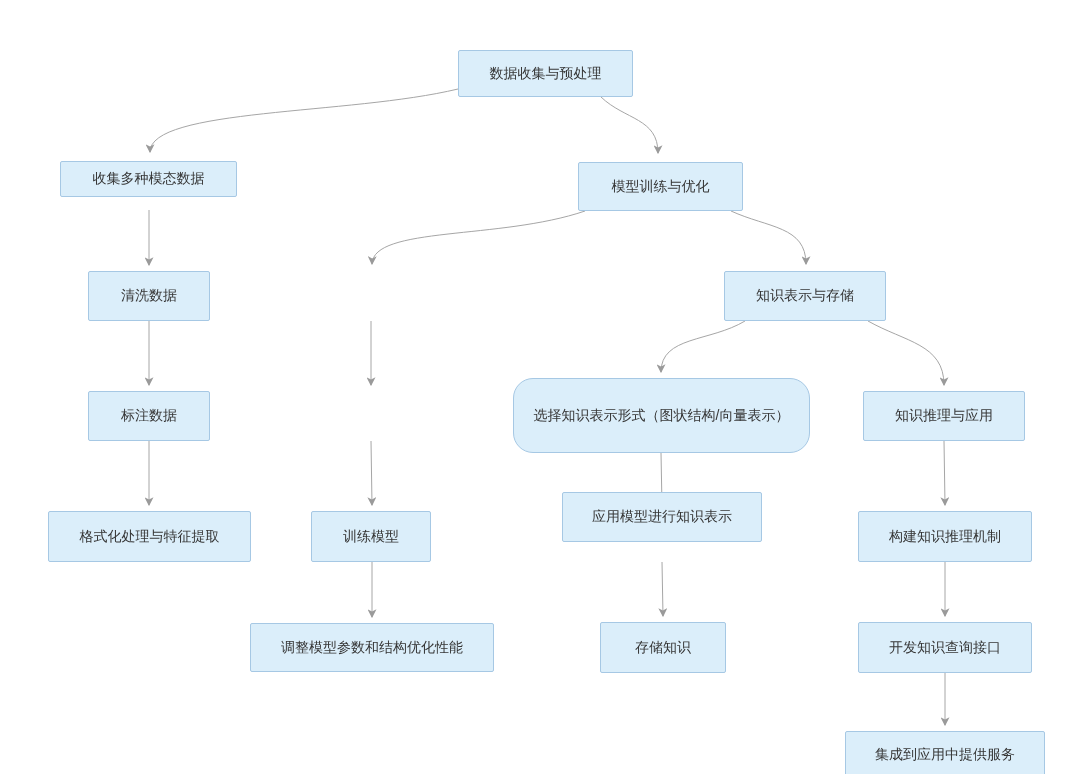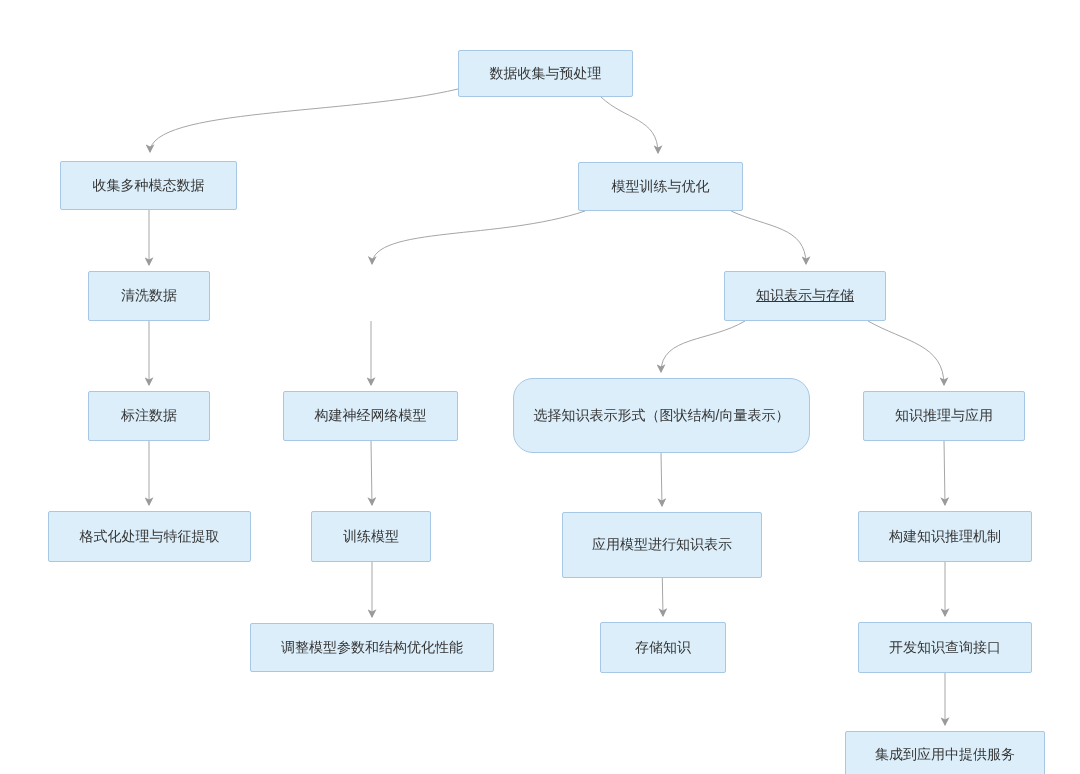--- a/index.html
+++ b/index.html
@@ -68,51 +68,48 @@
     <path class="edge" d="M 661 453 L 662 506" marker-end="url(#arrow)"></path>
     <path class="edge" d="M 662 562 L 663 616" marker-end="url(#arrow)"></path>
     <path class="edge" d="M 944 441 L 945 505" marker-end="url(#arrow)"></path>
     <path class="edge" d="M 945 562 L 945 616" marker-end="url(#arrow)"></path>
     <path class="edge" d="M 945 673 L 945 725" marker-end="url(#arrow)"></path>
   </svg>
 
   <div class="node" style="left:458px; top:50px;  width:175px; height:47px;">
       <span>数据收集与预处理</span>
     </div>
-  <div class="node" style="left:60px;  top:161px; width:177px; height:49px;">
+  <div class="node" style="left:60px;  top:161px; width:177px; height:36px;">
       <span>收集多种模态数据</span>
     </div>
   <div class="node" style="left:578px; top:162px; width:165px; height:49px;">
       <span>模型训练与优化</span>
     </div>
   <div class="node" style="left:88px;  top:271px; width:122px; height:50px;">
       <span>清洗数据</span>
     </div>
-  <div class="node" style="left:724px; top:271px; width:162px; height:50px;text-decoration:underline;">
+  <div class="node" style="left:724px; top:271px; width:162px; height:50px;">
       <span>知识表示与存储</span>
     </div>
   <div class="node" style="left:88px;  top:391px; width:122px; height:50px;">
       <span>标注数据</span>
-    </div>
-  <div class="node" style="left:283px; top:391px; width:175px; height:50px;">
-      <span>构建神经网络模型</span>
     </div>
   <div class="node" style="left:513px; top:378px; width:297px; height:75px;border-radius:20px;">
       <span>选择知识表示形式（图状结构/向量表示）</span>
     </div>
   <div class="node" style="left:863px; top:391px; width:162px; height:50px;">
       <span>知识推理与应用</span>
     </div>
   <div class="node" style="left:48px;  top:511px; width:203px; height:51px;">
       <span>格式化处理与特征提取</span>
     </div>
   <div class="node" style="left:311px; top:511px; width:120px; height:51px;">
       <span>训练模型</span>
     </div>
-  <div class="node" style="left:562px; top:512px; width:200px; height:66px;">
+  <div class="node" style="left:562px; top:492px; width:200px; height:50px;">
       <span>应用模型进行知识表示</span>
     </div>
   <div class="node" style="left:858px; top:511px; width:174px; height:51px;">
       <span>构建知识推理机制</span>
     </div>
   <div class="node" style="left:250px; top:623px; width:244px; height:49px;">
       <span>调整模型参数和结构优化性能</span>
     </div>
   <div class="node" style="left:600px; top:622px; width:126px; height:51px;">
       <span>存储知识</span>

